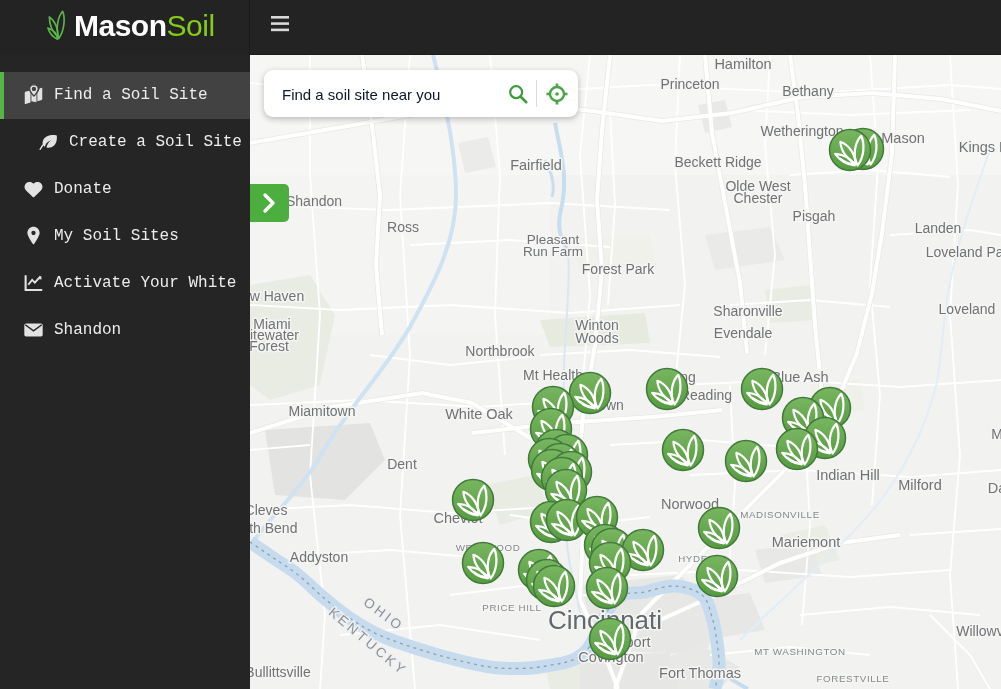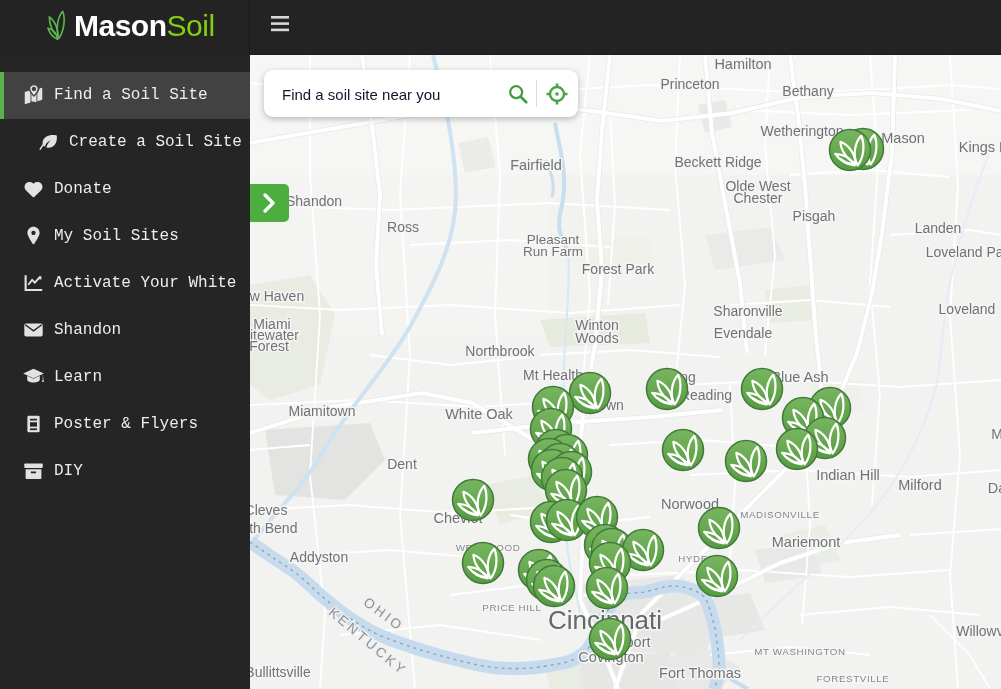--- a/index.html
+++ b/index.html
@@ -305,37 +305,13 @@
     </svg>
     <div class="tx">Activate Your White</div>
   </div>
   <div class="mi" style="top:251.5px;">
     <svg class="ic" viewBox="0 0 24 24">
       <rect x="1.5" y="4.5" width="21" height="15" rx="2" fill="#e2e2e2"></rect>
       <path d="M2.5,6 L12,13 L21.5,6" fill="none" stroke="#262726" stroke-width="1.7"></path>
     </svg>
     <div class="tx">Shandon</div>
   </div>
-  <div class="mi" style="top:298.5px;">
-    <svg class="ic" viewBox="0 0 24 24" fill="#e2e2e2">
-      <path d="M12,2.5 L23.8,8 L12,13.5 L0.2,8 Z"></path>
-      <path d="M4.8,10.6 L4.8,15 C4.8,16.6 8,18.2 12,18.2 C16,18.2 19.2,16.6 19.2,15 L19.2,10.6 L12,14 Z"></path>
-      <path d="M22.6,8.5 L22.6,15 L21.5,17.8 L23.8,17.8 Z"></path>
-    </svg>
-    <div class="tx">Learn</div>
-  </div>
-  <div class="mi" style="top:345.5px;">
-    <svg class="ic" viewBox="0 0 24 24">
-      <rect x="5" y="2.5" width="14" height="19" rx="1.5" fill="#e2e2e2"></rect>
-      <rect x="8" y="6" width="8" height="2" fill="#262726"></rect>
-      <rect x="8" y="10" width="8" height="5" fill="#262726"></rect>
-      <rect x="8" y="17" width="8" height="2" fill="#262726"></rect>
-    </svg>
-    <div class="tx">Poster &amp; Flyers</div>
-  </div>
-  <div class="mi" style="top:392.5px;">
-    <svg class="ic" viewBox="0 0 24 24" fill="#e2e2e2">
-      <rect x="1.5" y="3.5" width="21" height="5" rx="0.8"></rect>
-      <path d="M3,10 L21,10 L21,20 C21,20.6 20.6,21 20,21 L4,21 C3.4,21 3,20.6 3,20 Z M9,12.5 L15,12.5 L15,14.5 L9,14.5 Z" fill-rule="evenodd"></path>
-    </svg>
-    <div class="tx">DIY</div>
-  </div>
 </div>
 
 </body></html>

